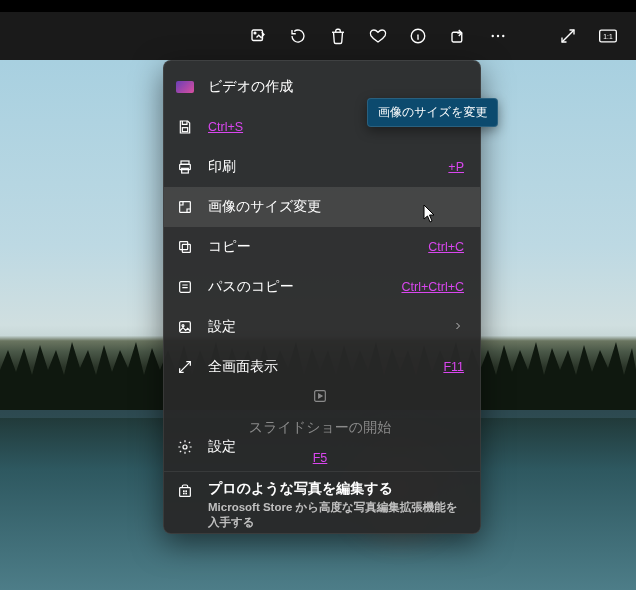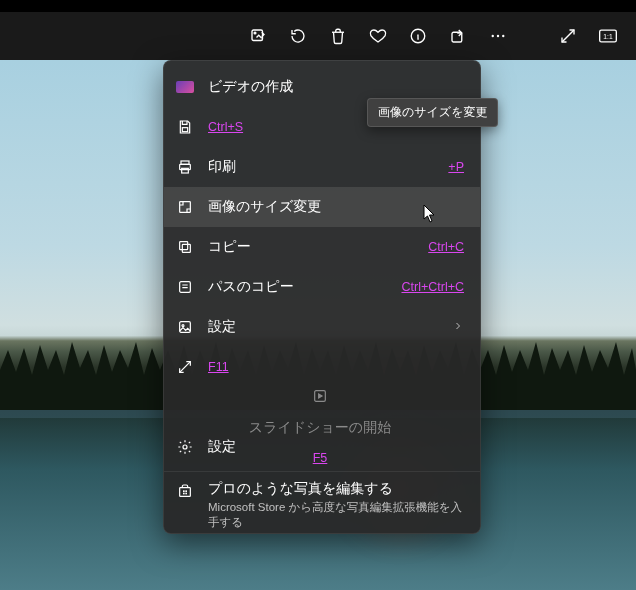--- a/index.html
+++ b/index.html
@@ -114,20 +114,21 @@
   .menu-item.disabled {
     color: #8a8a8a;
     flex-direction: column;
   }
   .menu-item.promo {
     align-items: flex-start;
     height: 56px;
     padding-top: 8px;
     border-top: 1px solid rgba(255,255,255,0.08);
     margin-top: 4px;
+    font-weight: bold;
   }
   .menu-icon {
     width: 18px;
     height: 18px;
     display: flex;
     align-items: center;
     justify-content: center;
     flex-shrink: 0;
   }
   .menu-label { flex: 1; }
@@ -144,21 +145,21 @@
 
   .video-thumb {
     width: 18px; height:12px; border-radius:2px;
     background: linear-gradient(135deg,#6a3fb5,#d94fa0);
   }
 
   .tooltip {
     position: absolute;
     top: 98px;
     left: 367px;
-    background: #404040;
+    background: #0c4a6e;
     border: 1px solid rgba(255,255,255,0.12);
     color: #fff;
     font-size: 12px;
     padding: 5px 10px;
     border-radius: 4px;
     z-index: 20;
     box-shadow: 0 4px 12px rgba(0,0,0,0.4);
   }
 
   .cursor {
@@ -331,20 +332,21 @@
   </div>
 
   <div class="menu-item">
     <span class="menu-icon">
       <svg width="16" height="16" viewBox="0 0 24 24" fill="none" stroke="currentColor" stroke-width="1.8">
           <path d="M4 20L20 4"></path>
           <path d="M14 4h6v6"></path>
           <path d="M10 20H4v-6"></path>
         </svg>
     </span>
+    <span class="menu-label">全画面表示</span>
     <span class="menu-shortcut">F11</span>
   </div>
 
   <div class="menu-item disabled">
     <span class="menu-icon">
       <svg width="16" height="16" viewBox="0 0 24 24" fill="none" stroke="currentColor" stroke-width="1.8">
           <rect x="4" y="4" width="16" height="16" rx="2"></rect>
           <path d="M10 9l5 3-5 3z" fill="currentColor"></path>
         </svg>
     </span>

